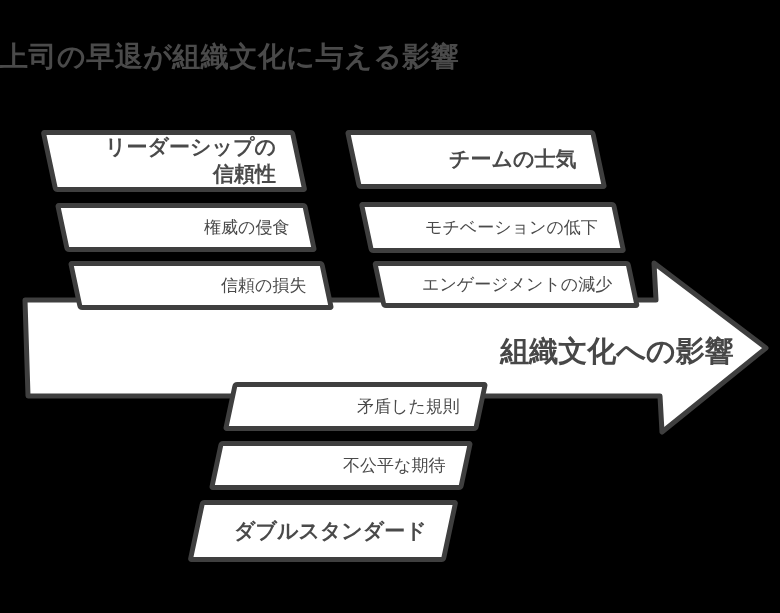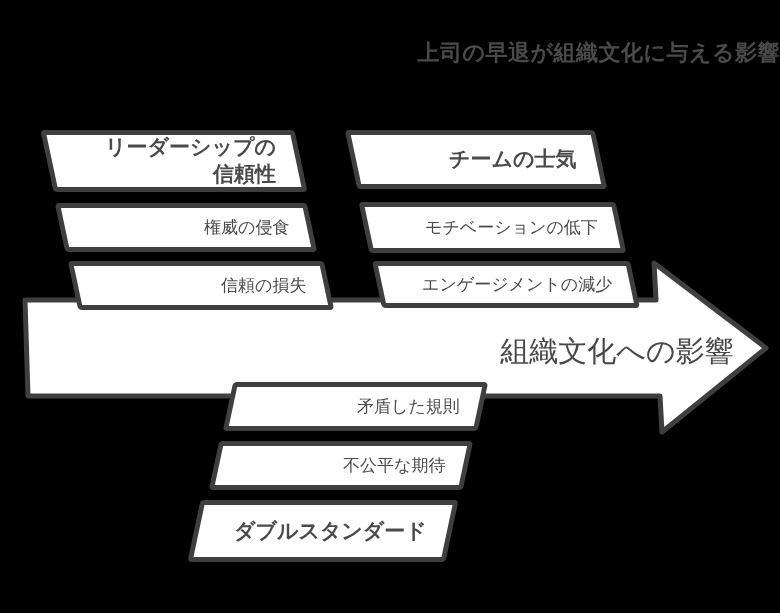--- a/index.html
+++ b/index.html
@@ -13,41 +13,41 @@
     width: 780px;
     height: 613px;
     background: #000000;
     overflow: hidden;
   }
   .title {
     position: absolute;
     top: 38px;
     left: 0;
     width: 780px;
-    text-align: right;
-    font-size: 22px;
+    text-align: left;
+    font-size: 28px;
     font-weight: bold;
     color: #4a4a4a;
     letter-spacing: 0.5px;
     z-index: 4;
   }
   .arrow-svg {
     position: absolute;
     top: 0;
     left: 0;
     z-index: 1;
   }
   .arrow-label {
     position: absolute;
     left: 491px;
     top: 332px;
     width: 252px;
     text-align: center;
     font-size: 29px;
-    font-weight: normal;
+    font-weight: bold;
     color: #474747;
     z-index: 3;
     white-space: nowrap;
   }
   .p-box {
     position: absolute;
     box-sizing: border-box;
     background: #ffffff;
     border: 5px solid #3f3f3f;
     border-radius: 4px;

